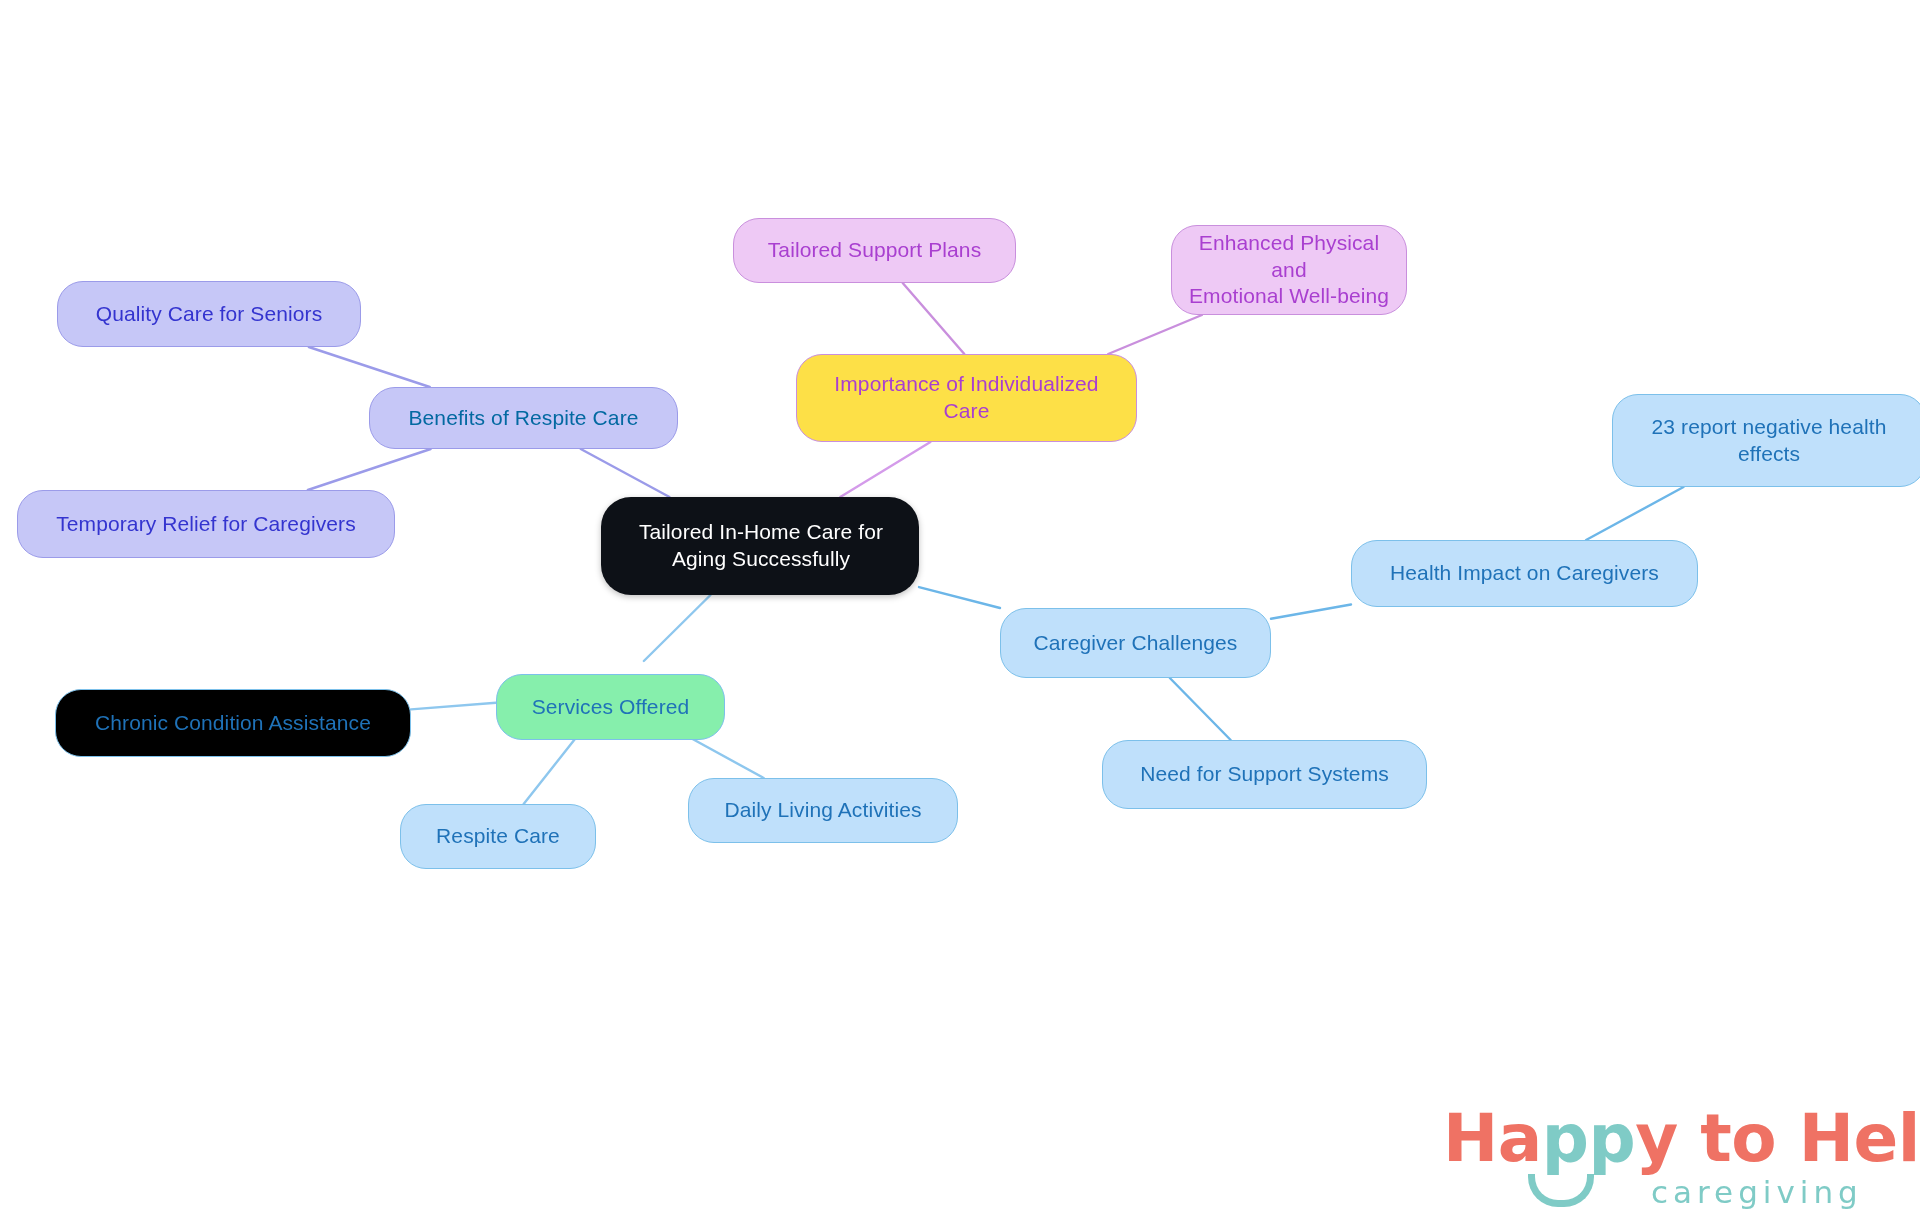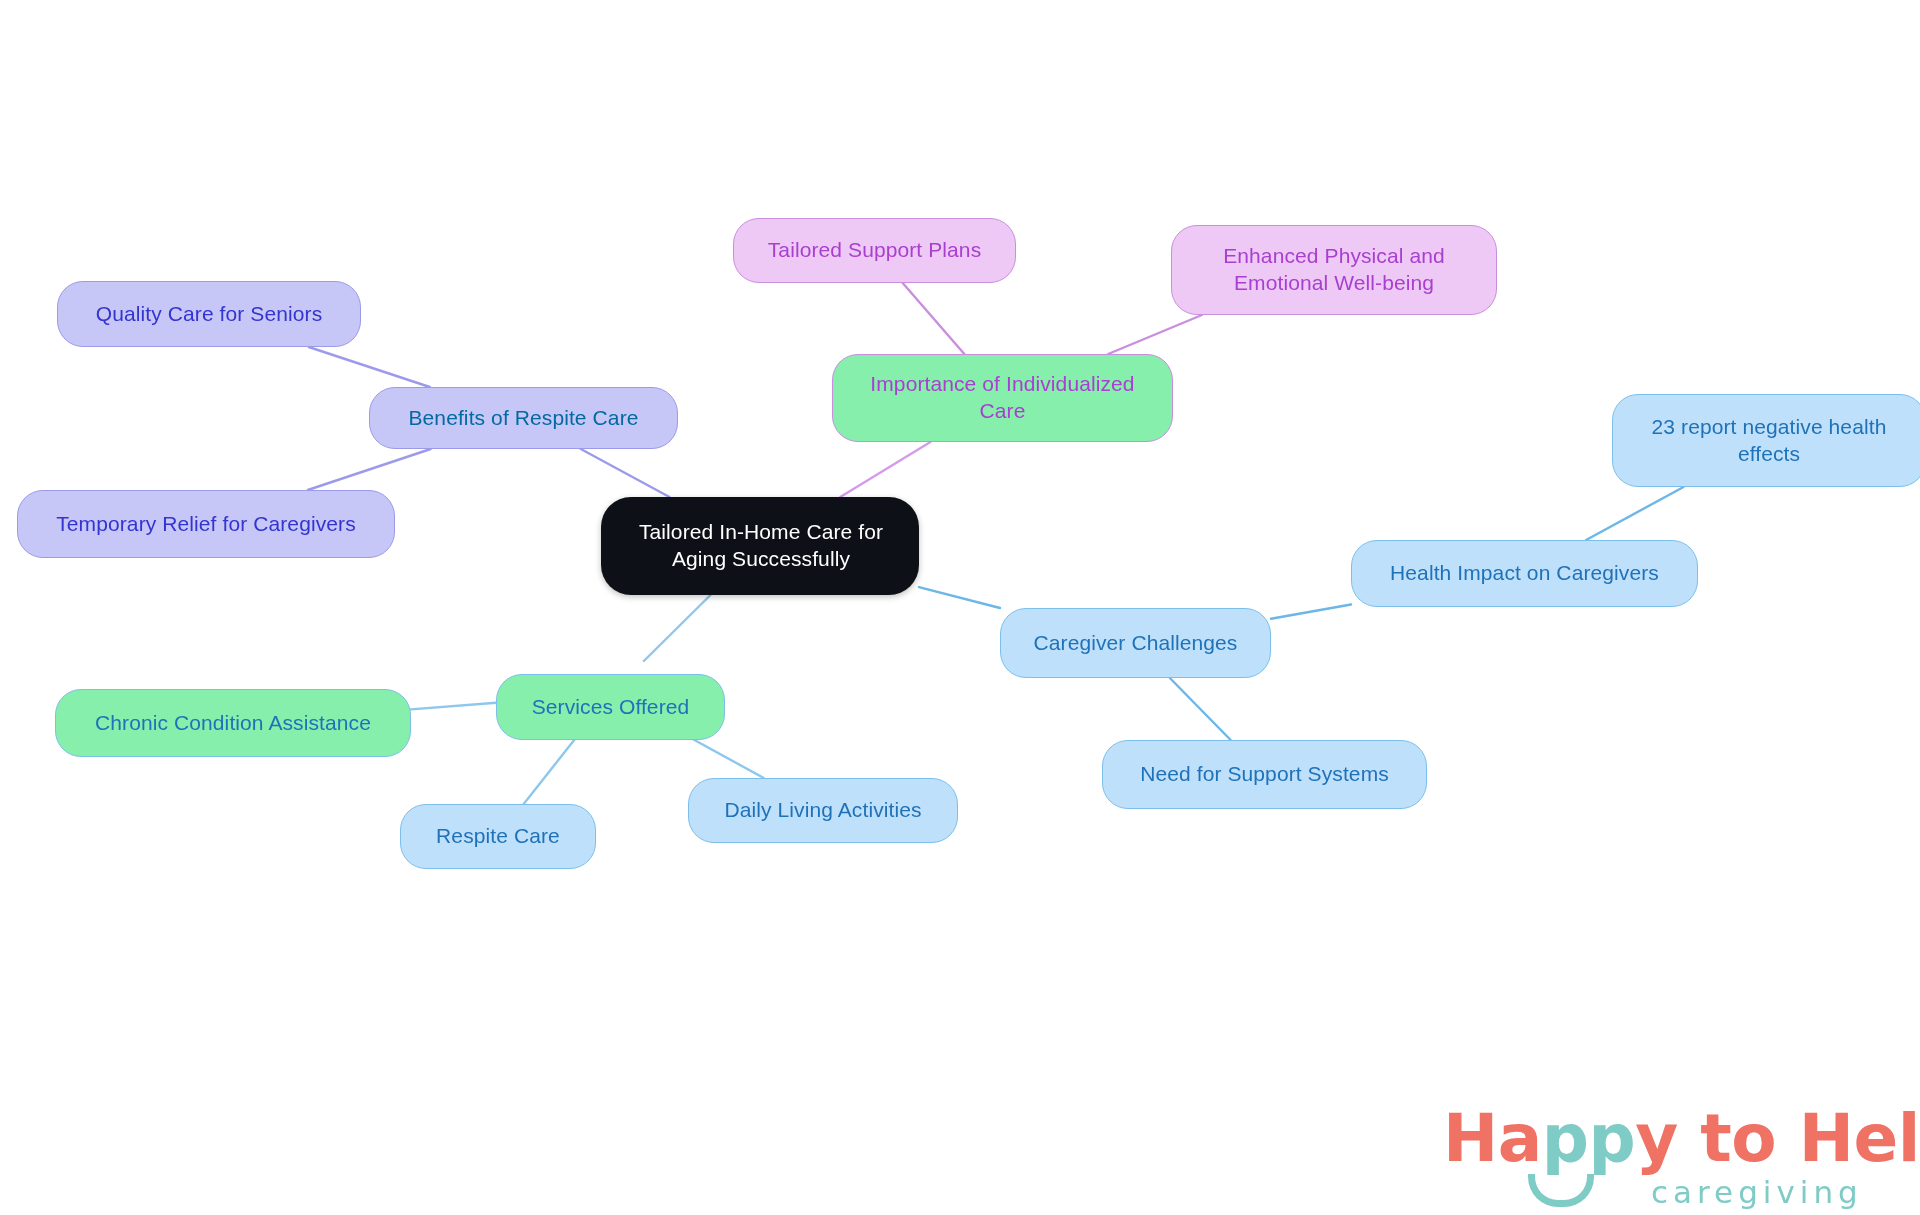--- a/index.html
+++ b/index.html
@@ -120,32 +120,32 @@
       <line x1="496" y1="702.7960264900662" x2="411" y2="709.3258278145695" stroke="#8ec7ee" stroke-width="2.4" stroke-linecap="round"></line>
       <line x1="584.4473684210526" y1="727" x2="523.6578947368421" y2="804" stroke="#8ec7ee" stroke-width="2.4" stroke-linecap="round"></line>
       <line x1="670.6931330472103" y1="727" x2="763.7188841201717" y2="778" stroke="#8ec7ee" stroke-width="2.4" stroke-linecap="round"></line>
     </svg>
   <div id="node-layer">
       <div class="node root" style="left: 601px; top: 497px; width: 318px; height: 98px; background: rgb(13, 17, 23); color: rgb(255, 255, 255); font-size: 21px; border: none;"><span class="node-label">Tailored In-Home Care for
 Aging Successfully</span></div>
       <div class="node" style="left: 369px; top: 387px; width: 309px; height: 62px; background: rgb(198, 199, 247); color: #0369a1; font-size: 21px; border-color: rgb(155, 155, 233);"><span class="node-label">Benefits of Respite Care</span></div>
       <div class="node" style="left: 57px; top: 281px; width: 304px; height: 66px; background: rgb(198, 199, 247); color: rgb(52, 52, 207); font-size: 21px; border-color: rgb(155, 155, 233);"><span class="node-label">Quality Care for Seniors</span></div>
       <div class="node" style="left: 17px; top: 490px; width: 378px; height: 68px; background: rgb(198, 199, 247); color: rgb(52, 52, 207); font-size: 21px; border-color: rgb(155, 155, 233);"><span class="node-label">Temporary Relief for Caregivers</span></div>
-      <div class="node" style="left: 832px; top: 354px; width: 341px; height: 88px; background: #86efac; color: rgb(169, 63, 208); font-size: 21px; border-color: rgb(201, 143, 221);"><span class="node-label">Importance of Individualized
+      <div class="node" style="left: 796px; top: 354px; width: 341px; height: 88px; background: #fde047; color: rgb(169, 63, 208); font-size: 21px; border-color: rgb(201, 143, 221);"><span class="node-label">Importance of Individualized
 Care</span></div>
       <div class="node" style="left: 733px; top: 218px; width: 283px; height: 65px; background: rgb(238, 201, 245); color: rgb(169, 63, 208); font-size: 21px; border-color: rgb(201, 143, 221);"><span class="node-label">Tailored Support Plans</span></div>
-      <div class="node" style="left: 1171px; top: 225px; width: 326px; height: 90px; background: rgb(238, 201, 245); color: rgb(169, 63, 208); font-size: 21px; border-color: rgb(201, 143, 221);"><span class="node-label">Enhanced Physical and
+      <div class="node" style="left: 1171px; top: 225px; width: 236px; height: 90px; background: rgb(238, 201, 245); color: rgb(169, 63, 208); font-size: 21px; border-color: rgb(201, 143, 221);"><span class="node-label">Enhanced Physical and
 Emotional Well-being</span></div>
       <div class="node" style="left: 1000px; top: 608px; width: 271px; height: 70px; background: rgb(191, 224, 251); color: rgb(31, 114, 184); font-size: 21px; border-color: rgb(124, 192, 234);"><span class="node-label">Caregiver Challenges</span></div>
       <div class="node" style="left: 1351px; top: 540px; width: 347px; height: 67px; background: rgb(191, 224, 251); color: rgb(31, 114, 184); font-size: 21px; border-color: rgb(124, 192, 234);"><span class="node-label">Health Impact on Caregivers</span></div>
       <div class="node" style="left: 1612px; top: 394px; width: 314px; height: 93px; background: rgb(191, 224, 251); color: rgb(31, 114, 184); font-size: 21px; border-color: rgb(124, 192, 234);"><span class="node-label">23 report negative health
 effects</span></div>
       <div class="node" style="left: 1102px; top: 740px; width: 325px; height: 69px; background: rgb(191, 224, 251); color: rgb(31, 114, 184); font-size: 21px; border-color: rgb(124, 192, 234);"><span class="node-label">Need for Support Systems</span></div>
       <div class="node" style="left: 496px; top: 661px; width: 229px; height: 66px; background: #86efac; color: rgb(31, 114, 184); font-size: 21px; border-color: rgb(124, 192, 234); margin-top: 13px;"><span class="node-label">Services Offered</span></div>
-      <div class="node" style="left: 55px; top: 689px; width: 356px; height: 68px; background: #86efac; color: rgb(31, 114, 184); font-size: 21px; border-color: rgb(124, 192, 234);"><span class="node-label">Chronic Condition Assistance</span></div>
+      <div class="node" style="left: 55px; top: 689px; width: 356px; height: 68px; background: #000000; color: rgb(31, 114, 184); font-size: 21px; border-color: rgb(124, 192, 234);"><span class="node-label">Chronic Condition Assistance</span></div>
       <div class="node" style="left: 400px; top: 804px; width: 196px; height: 65px; background: rgb(191, 224, 251); color: rgb(31, 114, 184); font-size: 21px; border-color: rgb(124, 192, 234);"><span class="node-label">Respite Care</span></div>
       <div class="node" style="left: 688px; top: 778px; width: 270px; height: 65px; background: rgb(191, 224, 251); color: rgb(31, 114, 184); font-size: 21px; border-color: rgb(124, 192, 234);"><span class="node-label">Daily Living Activities</span></div>
     </div>
 
   <div id="logo">
     <div id="logo-wordmark"><span class="logo-coral">Ha</span><span class="logo-teal">pp</span><span class="logo-coral">y to He</span><span class="logo-coral">l</span><span class="logo-coral">p</span></div>
     <div id="logo-smile"></div>
     <div id="logo-sub">caregiving</div>
   </div>
 </div>

